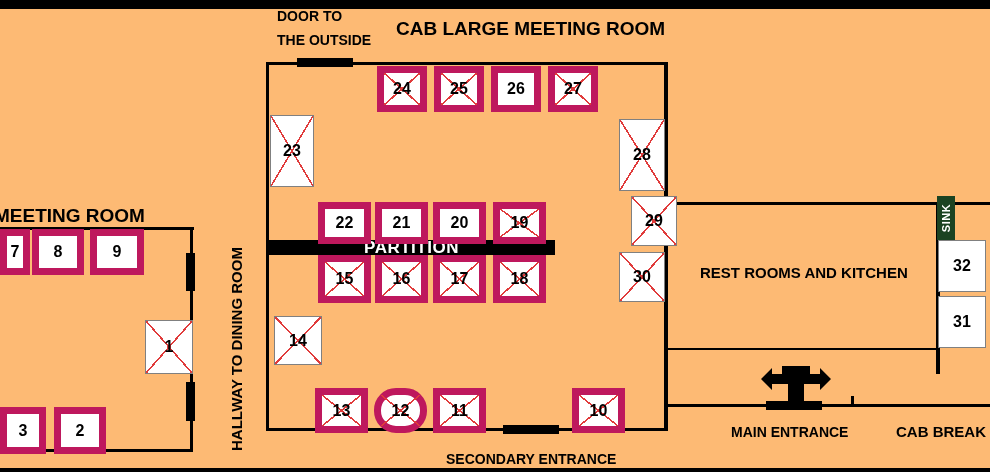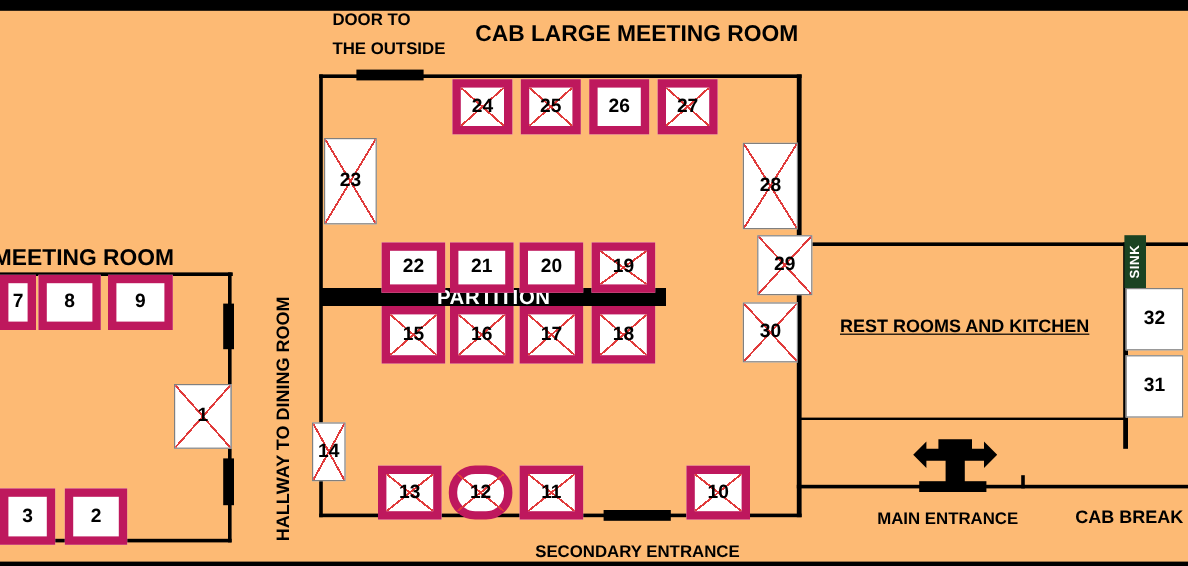--- a/index.html
+++ b/index.html
@@ -82,21 +82,21 @@
   <div class="door" style="left:503px;top:425px;width:56px;height:9px;"></div>
 
   <div class="wall" style="left:664px;top:62px;width:4px;height:369px;"></div>
 
   <div class="partition" style="left:268px;top:240px;width:287px;height:15px;">
     <span>PARTITION</span>
   </div>
 
   <div class="wall" style="left:665px;top:202px;width:275px;height:3px;"></div>
   <div class="thinwall" style="left:665px;top:348px;width:275px;height:2px;"></div>
-  <div class="lbl t15" style="left:700px;top:264px;text-decoration:underline;">REST ROOMS AND KITCHEN</div>
+  <div class="lbl t15" style="left:700px;top:264px;">REST ROOMS AND KITCHEN</div>
 
   <div class="wall" style="left:940px;top:202px;width:50px;height:3px;"></div>
   <div class="wall" style="left:936px;top:202px;width:4px;height:172px;"></div>
 
   <div class="sink" style="left:937px;top:196px;width:18px;height:44px;">
     <span>SINK</span>
   </div>
 
   <div class="wall" style="left:664px;top:404px;width:326px;height:3px;"></div>
   <div class="wall" style="left:851px;top:396px;width:3px;height:11px;"></div>
@@ -138,21 +138,21 @@
       </div>
       <div class="box" style="left: 491px; top: 66px; width: 50px; height: 46px;">
         <div class="num">26</div>
       </div>
       <div class="box xed" style="left: 548px; top: 66px; width: 50px; height: 46px;">
         <div class="num">27</div>
       </div>
       <div class="box xed gray" style="left: 270px; top: 115px; width: 44px; height: 72px;">
         <div class="num">23</div>
       </div>
-      <div class="box xed gray" style="left: 260px; top: 316px; width: 28px; height: 49px; margin-top: 36px;">
+      <div class="box xed gray" style="left: 274px; top: 316px; width: 48px; height: 49px;">
         <div class="num">14</div>
       </div>
       <div class="box" style="left: 318px; top: 202px; width: 53px; height: 42px;">
         <div class="num">22</div>
       </div>
       <div class="box" style="left: 375px; top: 202px; width: 53px; height: 42px;">
         <div class="num">21</div>
       </div>
       <div class="box" style="left: 433px; top: 202px; width: 53px; height: 42px;">
         <div class="num">20</div>

